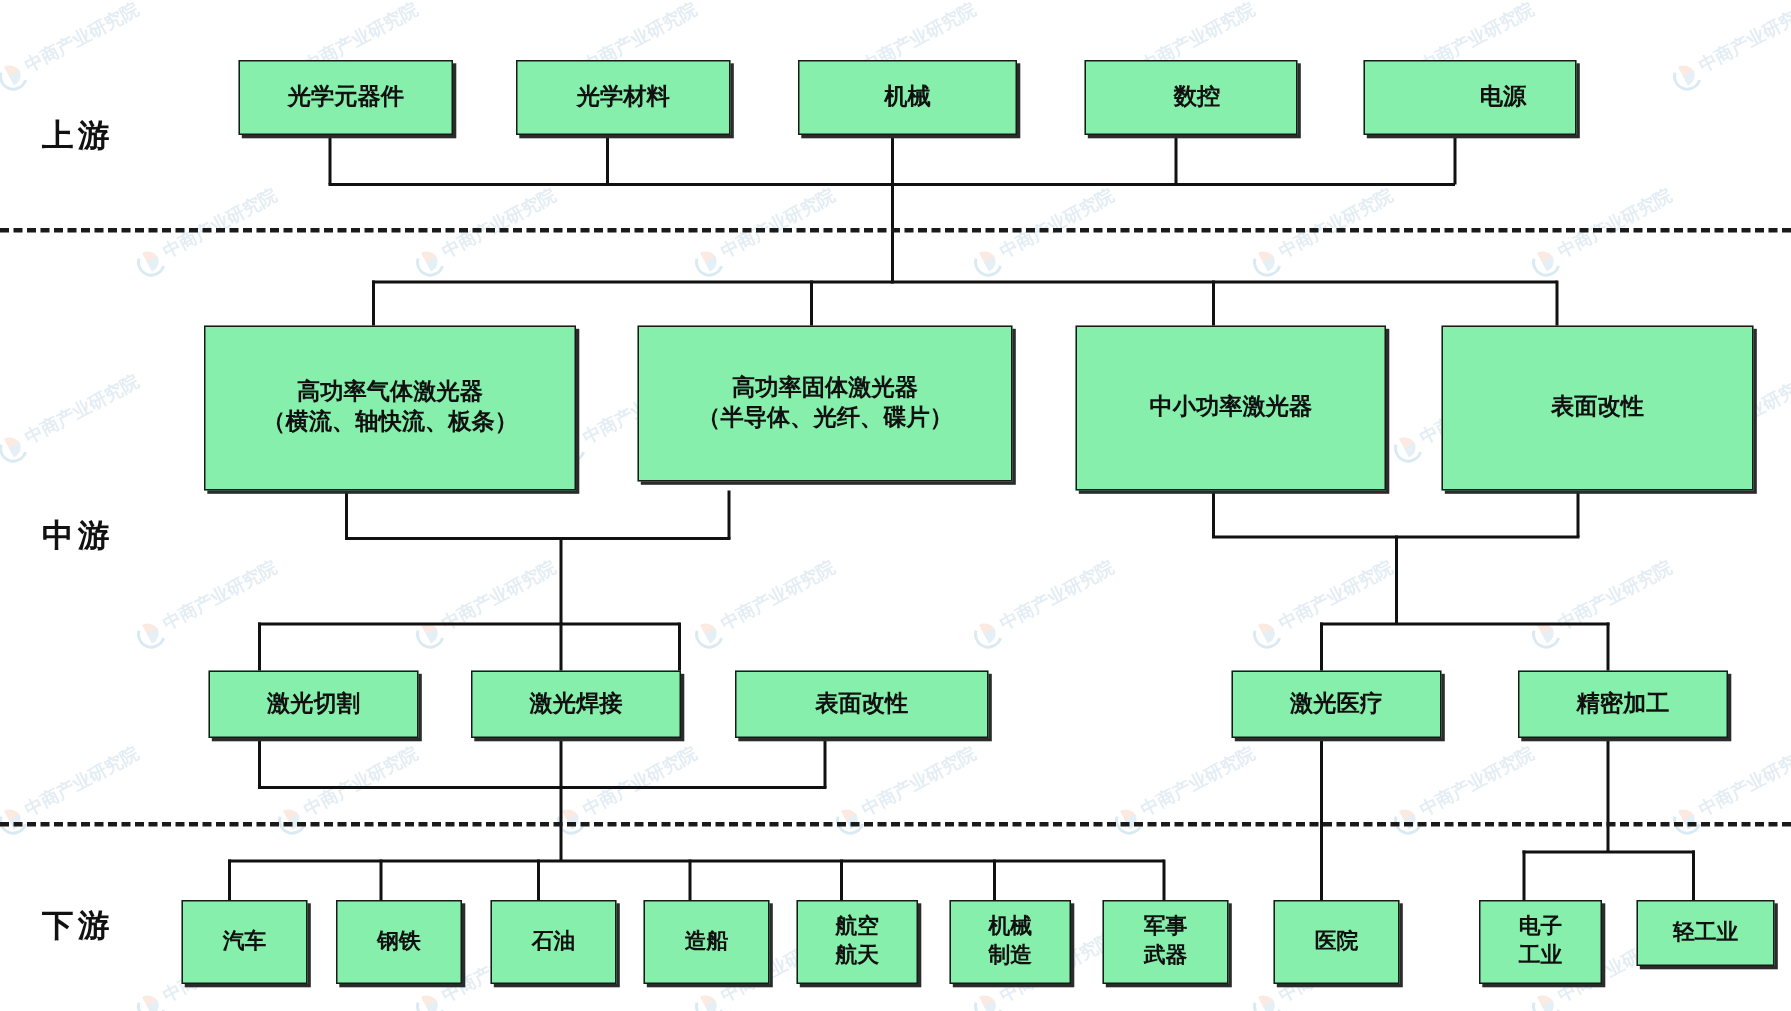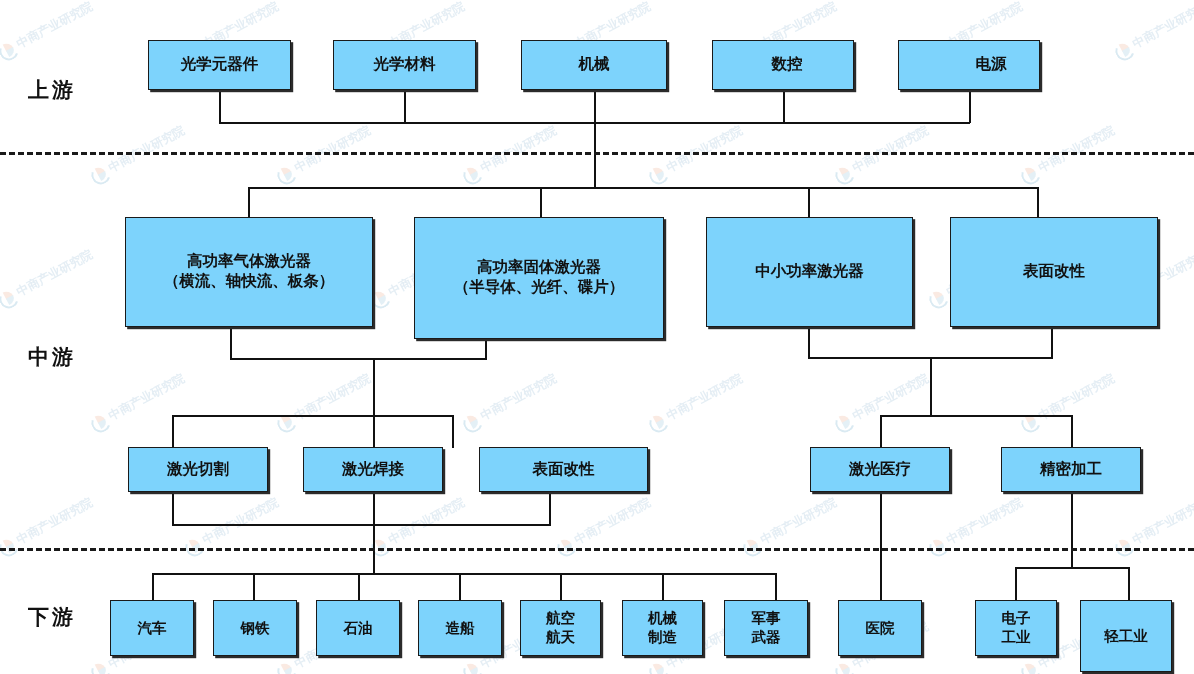--- a/index.html
+++ b/index.html
@@ -90,33 +90,34 @@
     font-size: 21px;
     font-weight: 700;
     color: #111111;
     letter-spacing: 3px;
     white-space: nowrap;
   }
 
   .node {
     position: absolute;
     box-sizing: border-box;
-    background: #7dd3fc;
+    background: #86efac;
     border: 1.6px solid #1a1a1a;
     box-shadow: 2.2px 2.2px 0 0 #2b2b2b;
     display: flex;
     align-items: center;
     justify-content: flex-start;
     text-align: center;
     color: #111111;
     font-family: "DejaVu Sans", "Liberation Sans", sans-serif;
     font-weight: 700;
     line-height: 1.28;
     padding: 2px 4px;
     z-index: 12;
+    margin-left: 11px;
   }
   .node.sz-up     { font-size: 15.5px; }
   .node.sz-mid    { font-size: 15.5px; }
   .node.sz-app    { font-size: 15.5px; }
   .node.sz-down   { font-size: 14.5px; }
   .node .label    { display: block; width: 100%; white-space: pre-line; }
 
   .hline, .vline {
     position: absolute;
     background: #111111;
@@ -498,21 +499,21 @@
     <div class="hline" style="left:248px; top:187px; width:790px;"></div>
     <div class="vline" style="left:248px;  top:187px; height:31px;"></div>
     <div class="vline" style="left:540px;  top:187px; height:31px;"></div>
     <div class="vline" style="left:808px;  top:187px; height:31px;"></div>
     <div class="vline" style="left:1037px; top:187px; height:31px;"></div>
 
     <div class="node sz-mid" style="left:125px; top:217px; width:248px; height:110px;">
       <span class="label">高功率气体激光器
 （横流、轴快流、板条）</span>
     </div>
-    <div class="node sz-mid" style="left:414px; top:217px; width:250px; height:122px;">
+    <div class="node sz-mid" style="left:414px; top:217px; width:250px; height:104px;">
       <span class="label">高功率固体激光器
 （半导体、光纤、碟片）</span>
     </div>
     <div class="node sz-mid" style="left:706px; top:217px; width:207px; height:110px;">
       <span class="label">中小功率激光器</span>
     </div>
     <div class="node sz-mid" style="left:950px; top:217px; width:208px; height:110px;">
       <span class="label">表面改性</span>
     </div>
 
@@ -595,18 +596,18 @@
       <span class="label">军事
 武器</span>
     </div>
     <div class="node sz-down" style="left:838px; top:600px; width:84px; height:56px;">
       <span class="label">医院</span>
     </div>
     <div class="node sz-down" style="left:975px; top:600px; width:82px; height:56px;">
       <span class="label">电子
 工业</span>
     </div>
-    <div class="node sz-down" style="left:1080px; top:600px; width:92px; height:72px;">
+    <div class="node sz-down" style="left:1080px; top:600px; width:92px; height:44px;">
       <span class="label">轻工业</span>
     </div>
 
   </div>
 </div>
 
 </body></html>

